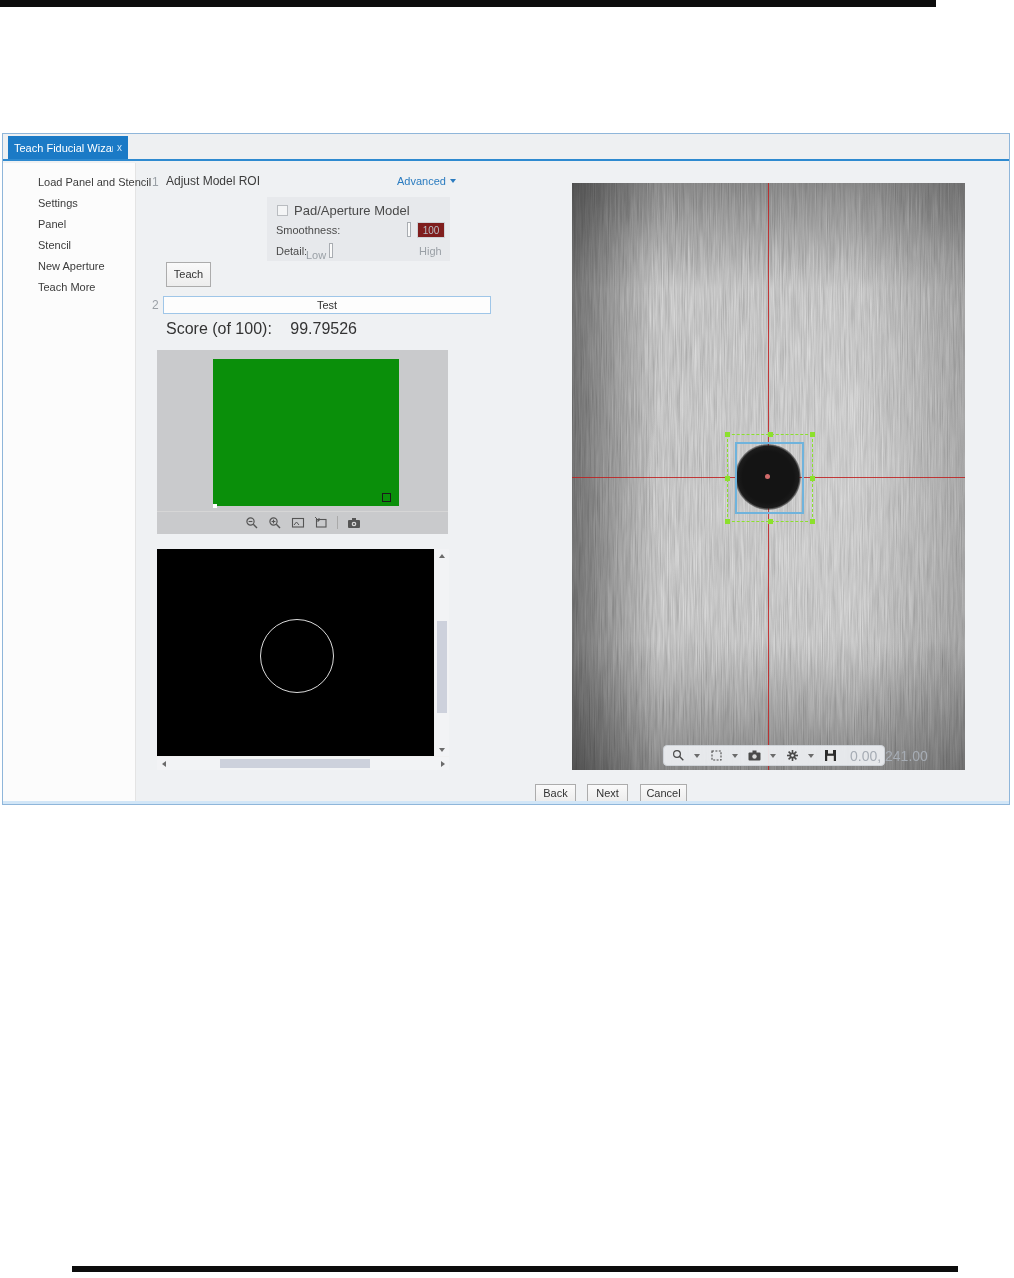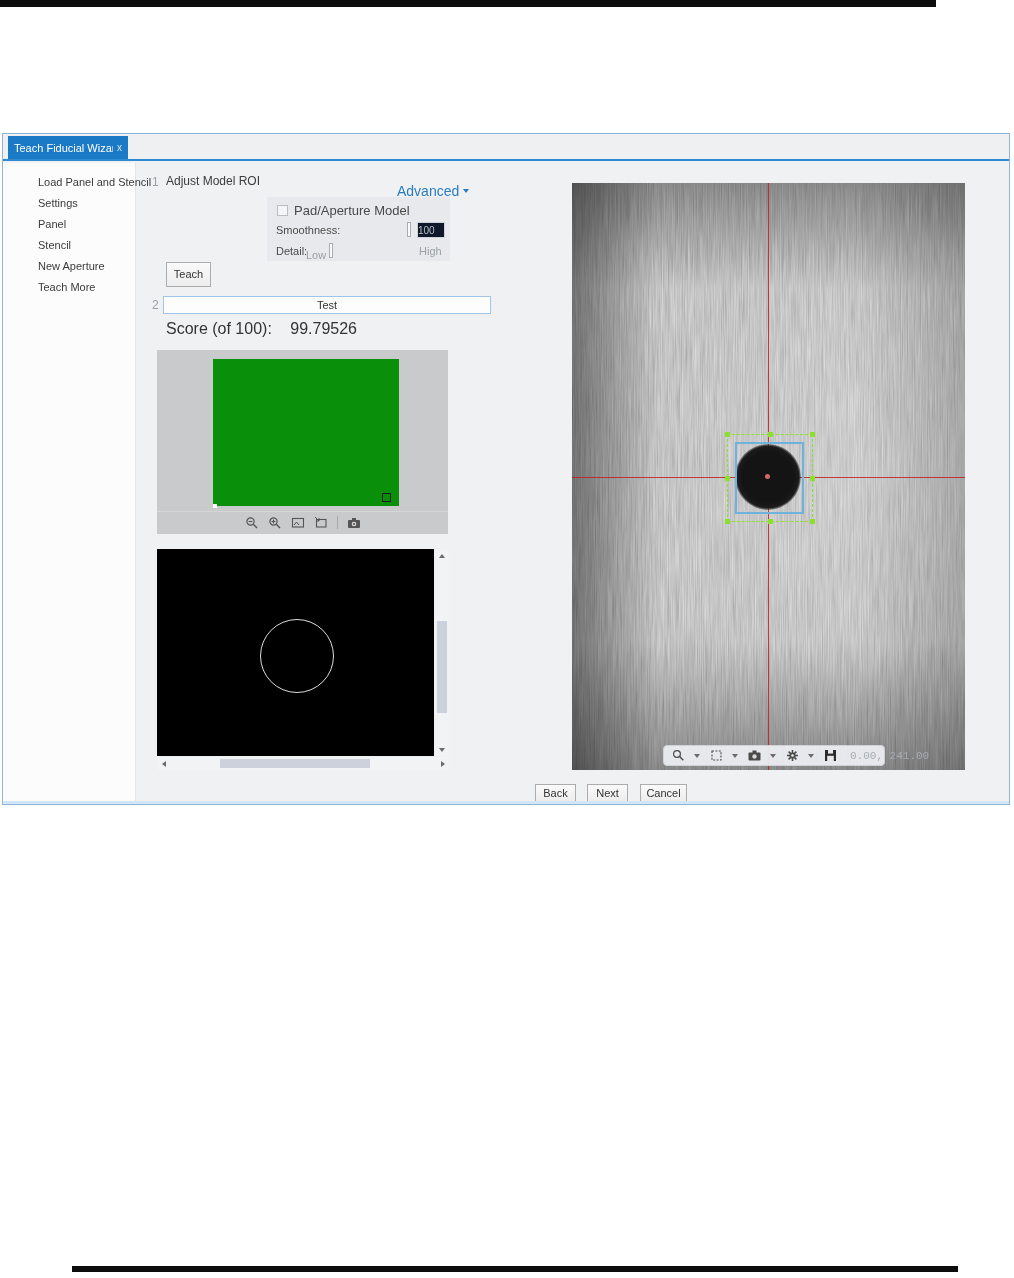--- a/index.html
+++ b/index.html
@@ -23,34 +23,34 @@
   .window-content { position:absolute; left:0; top:29px; right:0; bottom:3px; }
 
   .sidebar { position:absolute; left:0; top:0; width:133px; height:100%;
     background:#fcfcfc; border-right:1px solid #e4e4e4; padding-top:9px; }
   .sidebar-item { height:21px; line-height:21px; padding-left:35px; font-size:11px; color:#3b3b3b;
     white-space:nowrap; cursor:default; }
 
   .step-num { position:absolute; font-size:12px; color:#9aa0a6; }
   .step-title { position:absolute; font-size:12px; color:#3c3c3c; }
 
-  .advanced-link { position:absolute; left:394px; top:20px; font-size:14px; color:#2b7cc0;
+  .advanced-link { position:absolute; left:394px; top:12px; font-size:11px; color:#2b7cc0;
     display:flex; align-items:center; cursor:pointer; }
   .tri-down { width:0; height:0; border-left:3px solid transparent; border-right:3px solid transparent;
     border-top:4px solid #2b7cc0; margin-left:4px; }
 
   .adv-panel { position:absolute; left:264px; top:34px; width:183px; height:64px; background:#e7e9ec; }
   .adv-row1 { position:absolute; left:10px; top:6px; display:flex; align-items:center; }
   .checkbox { width:11px; height:11px; background:#f4f5f6; border:1px solid #b9bcc0; }
   .checkbox-label { font-size:13px; color:#4a4a4a; margin-left:6px; }
   .adv-label { position:absolute; font-size:11px; color:#4a4a4a; }
   .slider-handle { position:absolute; width:4px; height:15px; background:#fafafa; border:1px solid #a9adb2; }
   .value-box { position:absolute; left:150px; top:25px; width:28px; height:16px;
-    border:1px solid #cfd2d6; background:#0f172a; color:#b9bfc6; font-size:10px;
-    font-family:"Liberation Sans", sans-serif; }
+    border:1px solid #cfd2d6; background:#7f1d1d; color:#b9bfc6; font-size:10px;
+    text-align:center; font-family:"Liberation Sans", sans-serif; }
   .lowhigh { position:absolute; font-size:11px; color:#9aa0a6; }
 
   .btn { background:linear-gradient(#fafafa,#ededed); border:1px solid #acacac; font-size:11px;
     color:#333; text-align:center; cursor:pointer; font-family:"Liberation Sans", sans-serif; }
   .teach-btn { position:absolute; left:163px; top:99px; width:45px; height:25px; line-height:17px; }
   .test-btn { position:absolute; left:160px; top:133px; width:328px; height:18px; line-height:16px;
     background:#fdfdfd; border:1px solid #9fc6e8; }
 
   .score-row { position:absolute; left:163px; top:157px; font-size:16px; color:#333; }
   .score-value { margin-left:14px; }
@@ -94,21 +94,21 @@
   .roi-green { position:absolute; left:155px; top:251px; width:86px; height:88px;
     border:1px dashed #8ce02c; }
   .roi-handle { position:absolute; width:5px; height:5px; background:#8ce02c; }
   .roi-blue { position:absolute; left:163px; top:259px; width:69px; height:72px; border:2px solid #6fb3dc; }
   .center-dot { position:absolute; left:193px; top:291px; width:5px; height:5px; border-radius:50%; background:#d06a6a; }
 
   .image-toolbar { position:absolute; left:91px; top:562px; width:222px; height:21px;
     background:rgba(238,240,243,0.92); border:1px solid #cfd3d8; border-radius:4px;
     display:flex; align-items:center; padding:0 8px; gap:5px; }
   .dash { width:4px; height:1px; background:#9aa0a6; }
-  .coords { font-size:11px; color:#a6acb4; margin-left:8px; white-space:nowrap;font-family:Liberation Mono, monospace; }
+  .coords { font-size:14px; color:#a6acb4; margin-left:8px; white-space:nowrap; }
 
   .footer-btn { position:absolute; top:621px; height:18px; line-height:16px; }
   .back-btn { left:532px; width:41px; }
   .next-btn { left:584px; width:41px; }
   .cancel-btn { left:637px; width:47px; }
 </style>
 </head>
 <body>
 
 <div class="top-black-bar"></div>

